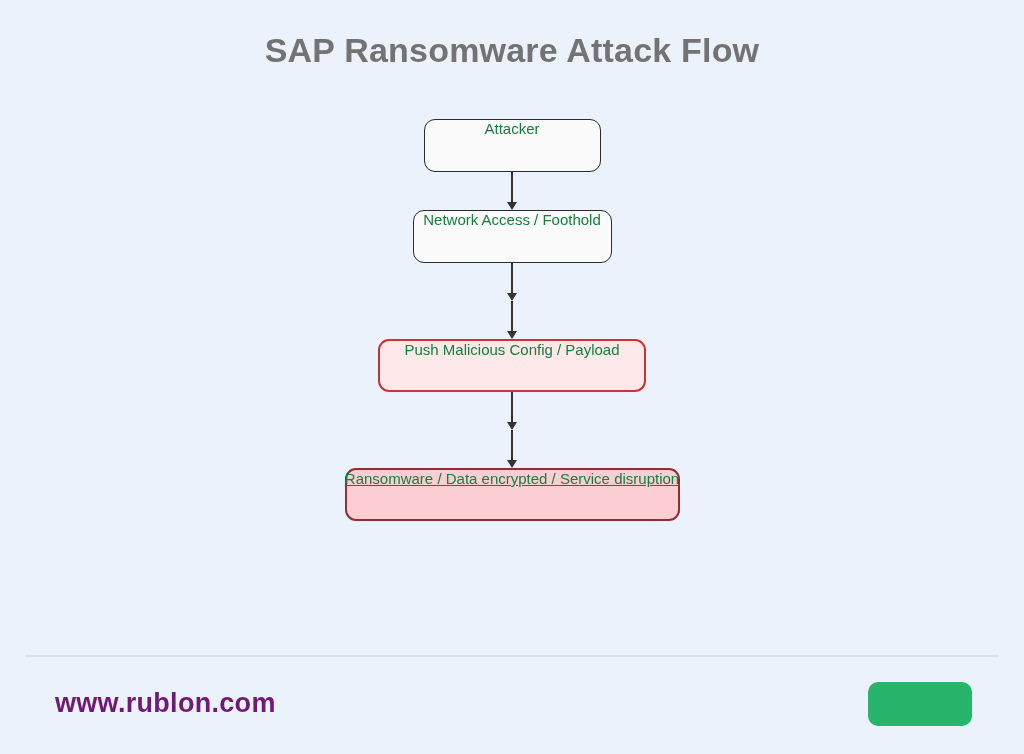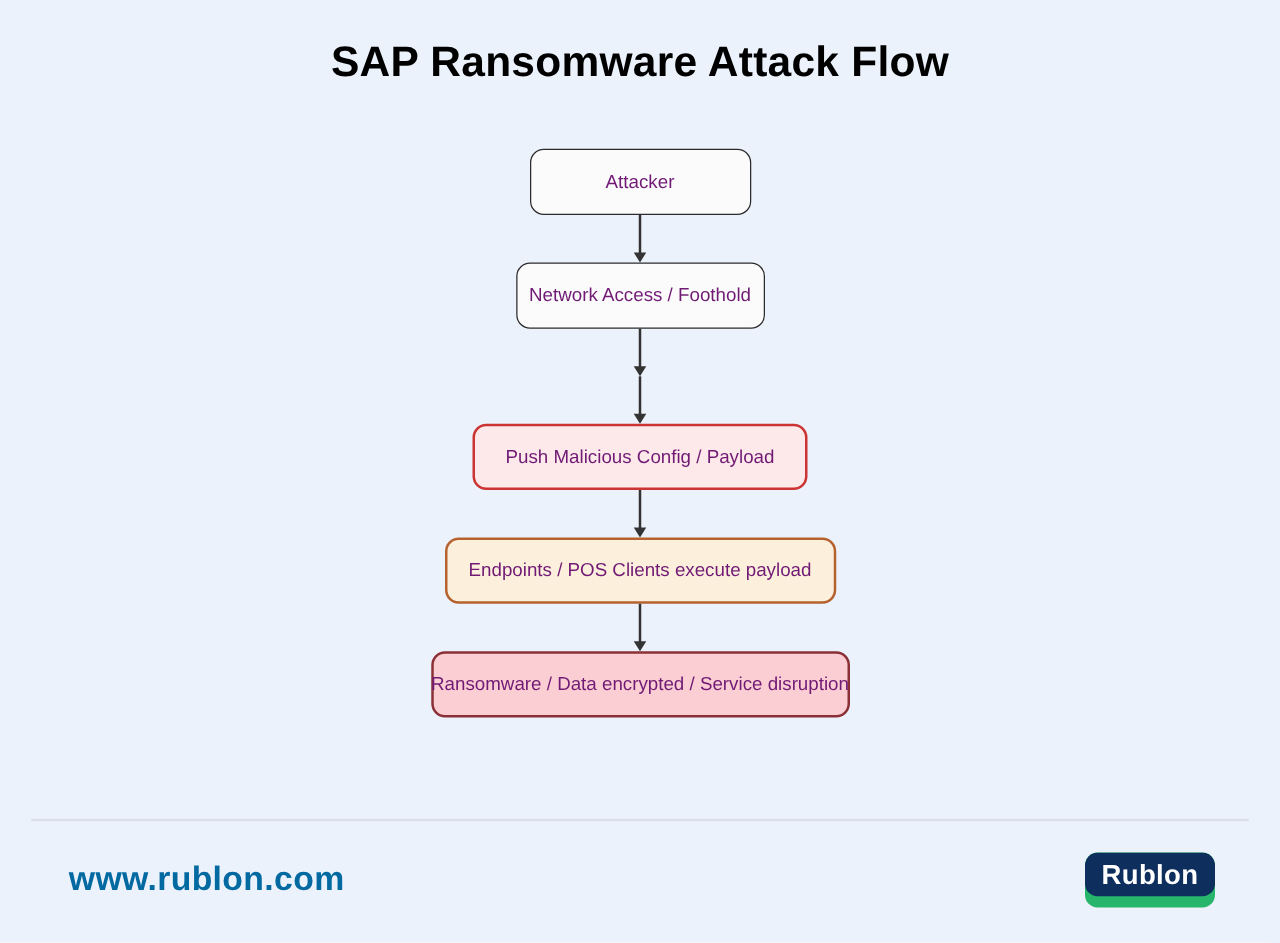--- a/index.html
+++ b/index.html
@@ -9,37 +9,37 @@
     background:#ecf2fb;
     font-family:"Liberation Sans",sans-serif;
     overflow:hidden;
   }
   .title{
     position:absolute;
     top:31px;left:0;width:100%;
     text-align:center;
     font-size:34px;
     font-weight:bold;
-    color:#000000;
+    color:#737373;
     letter-spacing:0.2px;
   }
   .flow{
     position:absolute;
     top:119px;left:0;width:100%;
     display:flex;flex-direction:column;align-items:center;
   }
   .node{
     height:53px;
     box-sizing:border-box;
     border:1.7px solid #2b2b2b;
     border-radius:11px;
     background:#fbfbfb;
-    display:flex;align-items:center;justify-content:center;
+    display:flex;align-items:flex-start;justify-content:center;
     font-size:15px;
-    color:#701a75;
+    color:#15803d;
     white-space:nowrap;
   }
   .node-1{width:177px;}
   .node-2{width:199px;}
   .node-3{width:269px;border-width:2px;}
   .node-4{width:268px;border-width:2px;}
   .node-5{width:313px;border-width:2px;}
   .node-6{width:335px;border-width:2px;}
   .arrow{
     height:38px;
@@ -119,36 +119,32 @@
       </div>
 
     <div class="node node-4" style="background: rgb(253, 233, 233); border-color: rgb(204, 51, 51);">
       <span>Push Malicious Config / Payload</span>
     </div>
     <div class="arrow">
         <div class="line" style="background: rgb(51, 51, 51);"></div>
         <div class="head" style="border-top-color: rgb(51, 51, 51);"></div>
       </div>
 
-    <div class="node node-5" style="background: rgb(252, 240, 221); border-color: rgb(181, 98, 47);">
-      <span>Endpoints / POS Clients execute payload</span>
-    </div>
     <div class="arrow">
         <div class="line" style="background: rgb(51, 51, 51);"></div>
         <div class="head" style="border-top-color: rgb(51, 51, 51);"></div>
       </div>
 
-    <div class="node node-6" style="background: rgb(251, 206, 211); border-color: rgb(139, 48, 54);">
+    <div class="node node-6" style="background: rgb(251, 206, 211); border-color: rgb(139, 48, 54); text-decoration: underline;">
       <span>Ransomware / Data encrypted / Service disruption</span>
     </div>
 
   </div>
 
   <div class="divider"></div>
 
-  <div class="website" style="color: #0369a1;">www.rublon.com</div>
+  <div class="website" style="color: #701a75;">www.rublon.com</div>
 
   <div class="logo" style="background: rgb(39, 181, 107);">
-    <div class="logo-main" style="background: rgb(14, 46, 94); color: rgb(255, 255, 255);">Rublon</div>
     <div class="logo-accent"></div>
   </div>
 
 </div>
 
 </body></html>

